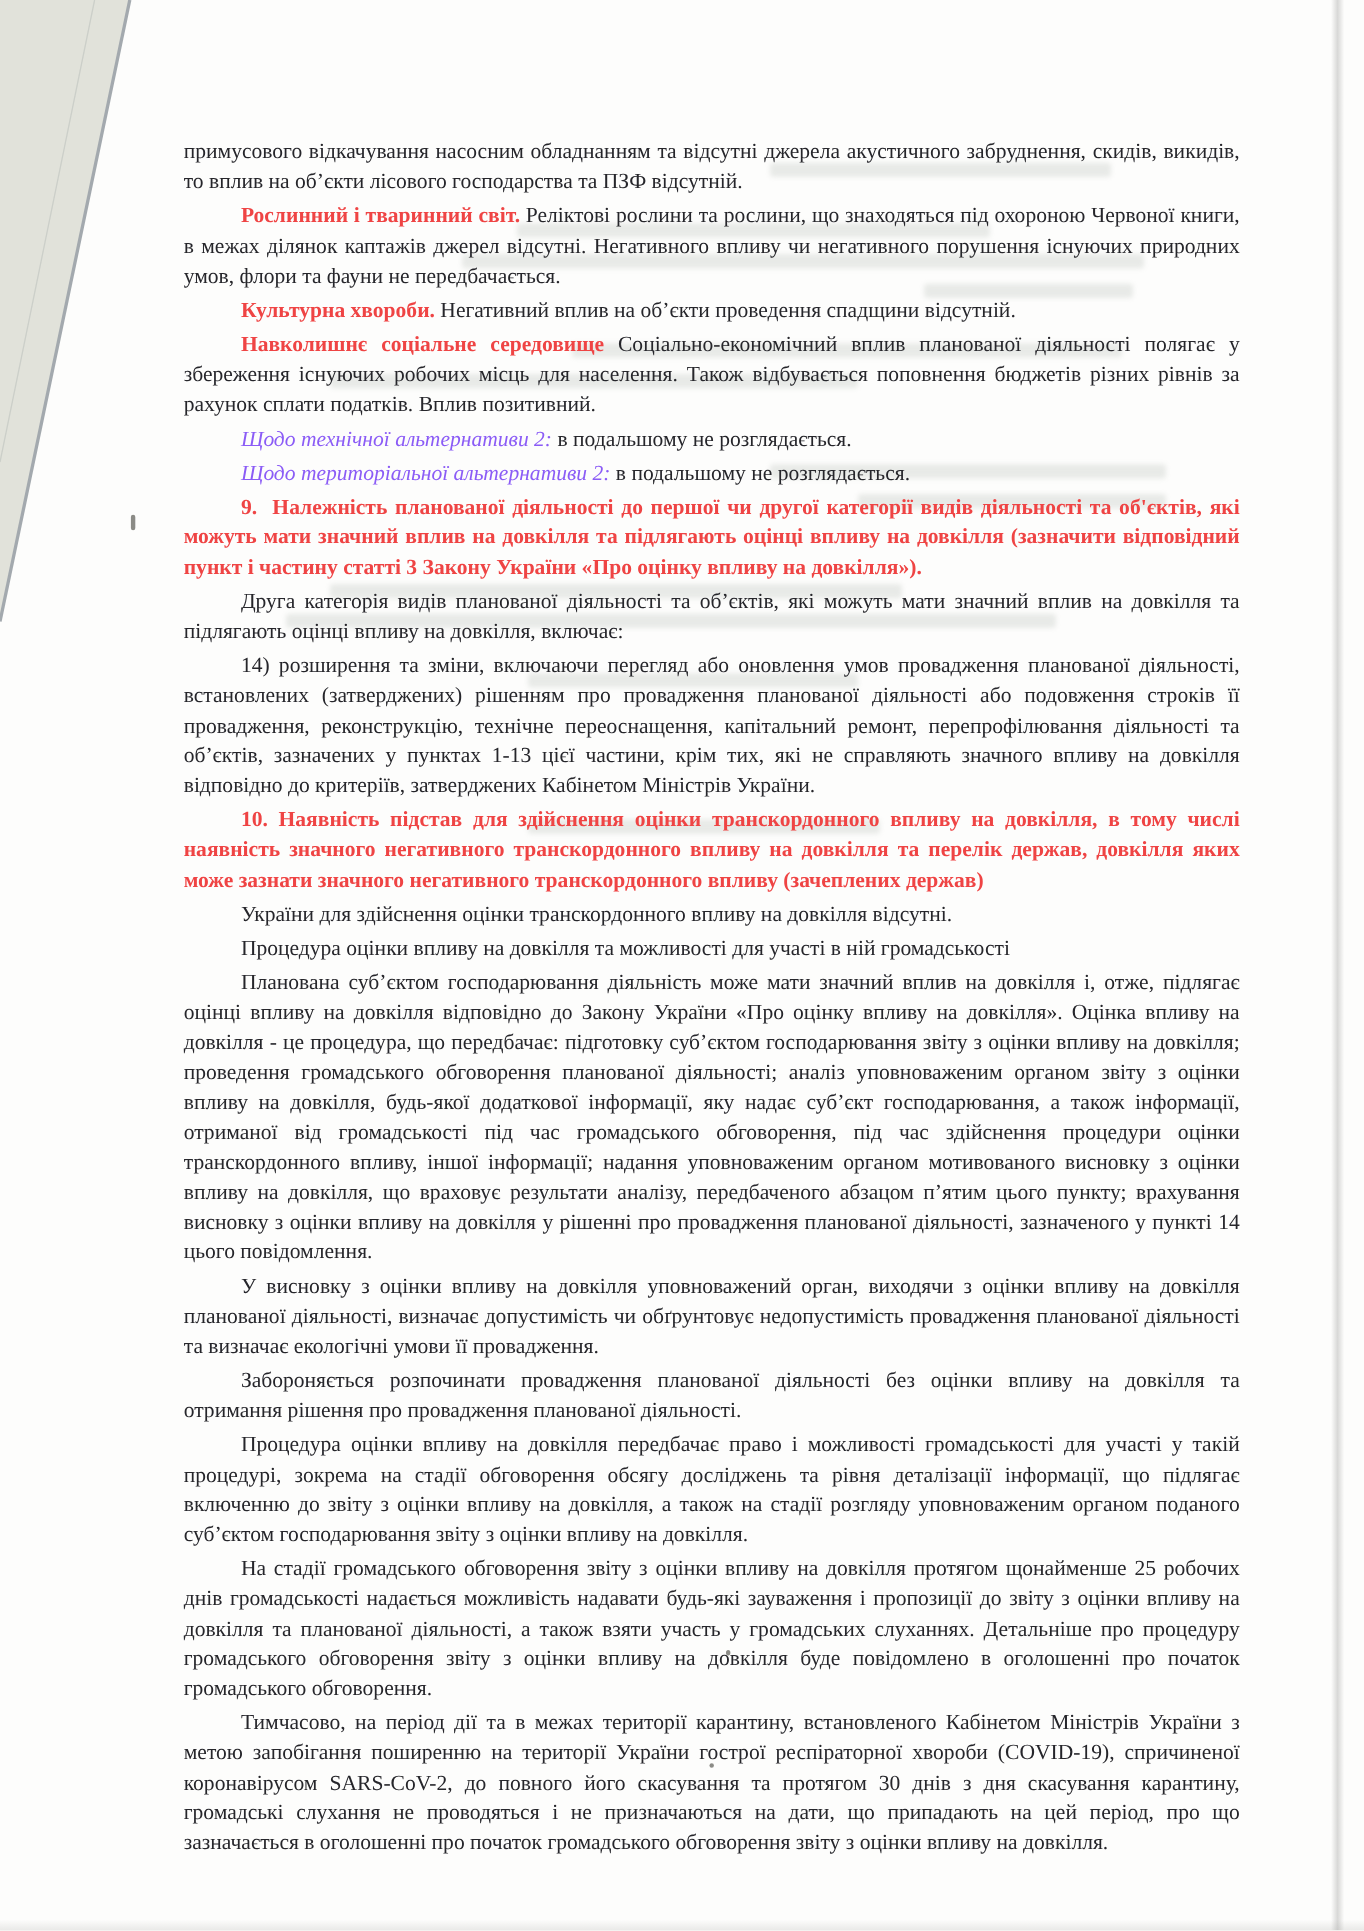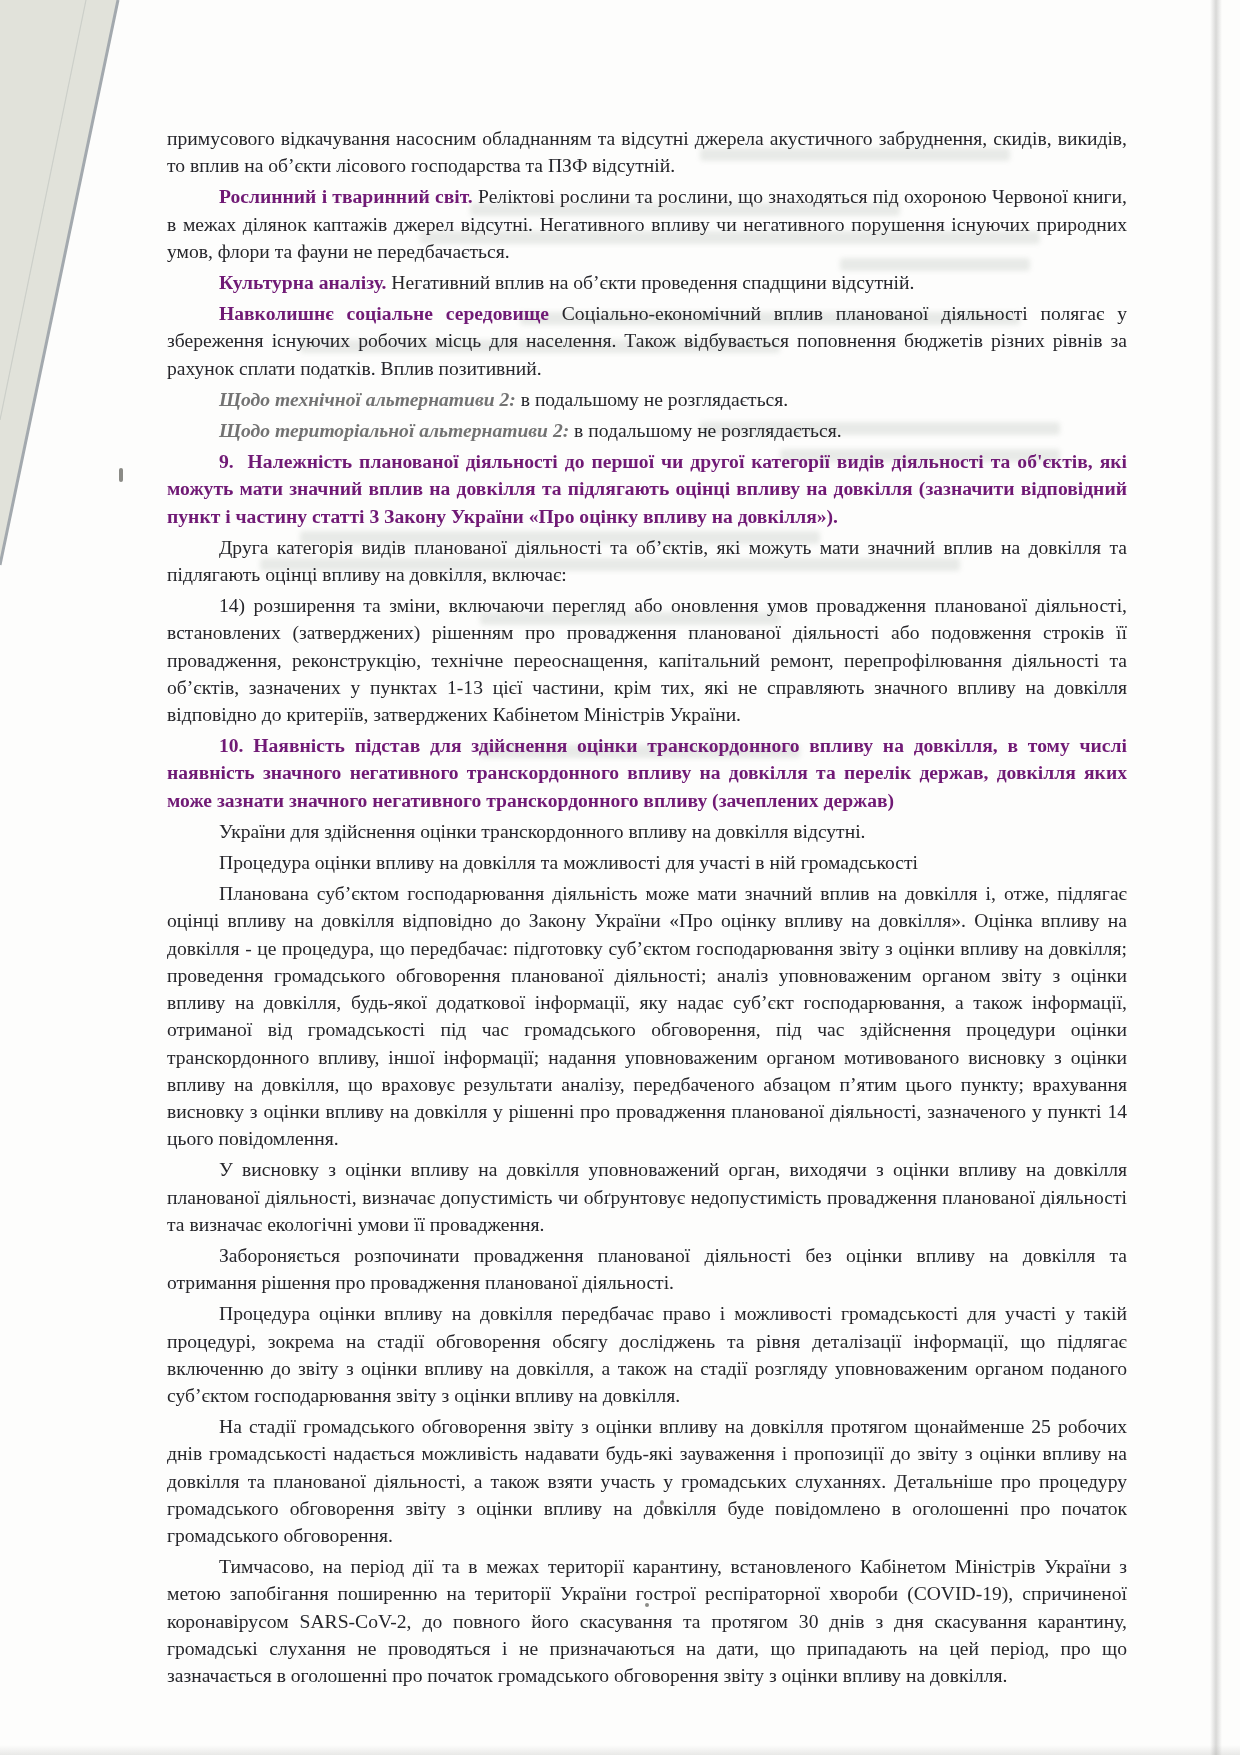--- a/index.html
+++ b/index.html
@@ -51,22 +51,22 @@
     left: 163px; top: 121px;
     width: 968px;
     color: #26262b;
     font-size: 19.6px;
     line-height: 27.2px;
     text-align: justify;
   }
   .para { margin: 4px; text-indent: 52px; }
   .para.no-indent { text-indent: 0; }
   .run-normal { font-weight: normal; font-style: normal; }
-  .run-bold { font-weight: bold; font-style: normal; color: #701a75; }
-  .run-italic { font-weight: bold; font-style: italic; color: #737373; }
+  .run-bold { font-weight: bold; font-style: normal; color: #ef4444; }
+  .run-italic { font-weight: normal; font-style: italic; color: #8b5cf6; }
 </style>
 </head>
 <body>
 
 <div class="page">
 
   <svg class="corner-wedge" viewBox="0 0 130 580" xmlns="http://www.w3.org/2000/svg" aria-hidden="true">
     <polygon points="0,0 118,0 0,565" fill="#e1e2da"></polygon>
     <line x1="118" y1="0" x2="0" y2="565" stroke="#a3a9ae" stroke-width="3"></line>
     <line x1="86" y1="0" x2="0" y2="420" stroke="#c3c7c2" stroke-width="1.2" opacity="0.7"></line>
@@ -88,21 +88,21 @@
   <div class="bleed" style="left:480px; top:612px; width:300px;"></div>
   <div class="bleed" style="left:480px; top:745px; width:320px;"></div>
 
   <div class="speck" style="left:119px; top:468px; width:4px; height:14px; border-radius:2px;"></div>
   <div class="speck" style="left:660px; top:1500px; width:4px; height:5px;"></div>
   <div class="speck" style="left:645px; top:1603px; width:4px; height:4px;"></div>
 
   <div class="doc-body">
       <p class="para no-indent"><span class="run-normal">примусового відкачування насосним обладнанням та відсутні джерела акустичного забруднення, скидів, викидів, то вплив на об’єкти лісового господарства та ПЗФ відсутній.</span></p>
       <p class="para"><span class="run-bold">Рослинний і тваринний світ. </span><span class="run-normal">Реліктові рослини та рослини, що знаходяться під охороною Червоної книги, в межах ділянок каптажів джерел відсутні. Негативного впливу чи негативного порушення існуючих природних умов, флори та фауни не передбачається.</span></p>
-      <p class="para"><span class="run-bold">Культурна аналізу. </span><span class="run-normal">Негативний вплив на об’єкти проведення спадщини відсутній.</span></p>
+      <p class="para"><span class="run-bold">Культурна хвороби. </span><span class="run-normal">Негативний вплив на об’єкти проведення спадщини відсутній.</span></p>
       <p class="para"><span class="run-bold">Навколишнє соціальне середовище </span><span class="run-normal">Соціально-економічний вплив планованої діяльності полягає у збереження існуючих робочих місць для населення. Також відбувається поповнення бюджетів різних рівнів за рахунок сплати податків. Вплив позитивний.</span></p>
       <p class="para"><span class="run-italic">Щодо технічної альтернативи 2:</span><span class="run-normal"> в подальшому не розглядається.</span></p>
       <p class="para"><span class="run-italic">Щодо територіальної альтернативи 2:</span><span class="run-normal"> в подальшому не розглядається.</span></p>
       <p class="para"><span class="run-bold">9.&nbsp; Належність планованої діяльності до першої чи другої категорії видів діяльності та об'єктів, які можуть мати значний вплив на довкілля та підлягають оцінці впливу на довкілля (зазначити відповідний пункт і частину статті 3 Закону України «Про оцінку впливу на довкілля»).</span></p>
       <p class="para"><span class="run-normal">Друга категорія видів планованої діяльності та об’єктів, які можуть мати значний вплив на довкілля та підлягають оцінці впливу на довкілля, включає:</span></p>
       <p class="para"><span class="run-normal">14) розширення та зміни, включаючи перегляд або оновлення умов провадження планованої діяльності, встановлених (затверджених) рішенням про провадження планованої діяльності або подовження строків її провадження, реконструкцію, технічне переоснащення, капітальний ремонт, перепрофілювання діяльності та об’єктів, зазначених у пунктах 1-13 цієї частини, крім тих, які не справляють значного впливу на довкілля відповідно до критеріїв, затверджених Кабінетом Міністрів України.</span></p>
       <p class="para"><span class="run-bold">10. Наявність підстав для здійснення оцінки транскордонного впливу на довкілля, в тому числі наявність значного негативного транскордонного впливу на довкілля та перелік держав, довкілля яких може зазнати значного негативного транскордонного впливу (зачеплених держав)</span></p>
       <p class="para"><span class="run-normal">України для здійснення оцінки транскордонного впливу на довкілля відсутні.</span></p>
       <p class="para"><span class="run-normal">Процедура оцінки впливу на довкілля та можливості для участі в ній громадськості</span></p>
       <p class="para"><span class="run-normal">Планована суб’єктом господарювання діяльність може мати значний вплив на довкілля і, отже, підлягає оцінці впливу на довкілля відповідно до Закону України «Про оцінку впливу на довкілля». Оцінка впливу на довкілля - це процедура, що передбачає: підготовку суб’єктом господарювання звіту з оцінки впливу на довкілля; проведення громадського обговорення планованої діяльності; аналіз уповноваженим органом звіту з оцінки впливу на довкілля, будь-якої додаткової інформації, яку надає суб’єкт господарювання, а також інформації, отриманої від громадськості під час громадського обговорення, під час здійснення процедури оцінки транскордонного впливу, іншої інформації; надання уповноваженим органом мотивованого висновку з оцінки впливу на довкілля, що враховує результати аналізу, передбаченого абзацом п’ятим цього пункту; врахування висновку з оцінки впливу на довкілля у рішенні про провадження планованої діяльності, зазначеного у пункті 14 цього повідомлення.</span></p>

